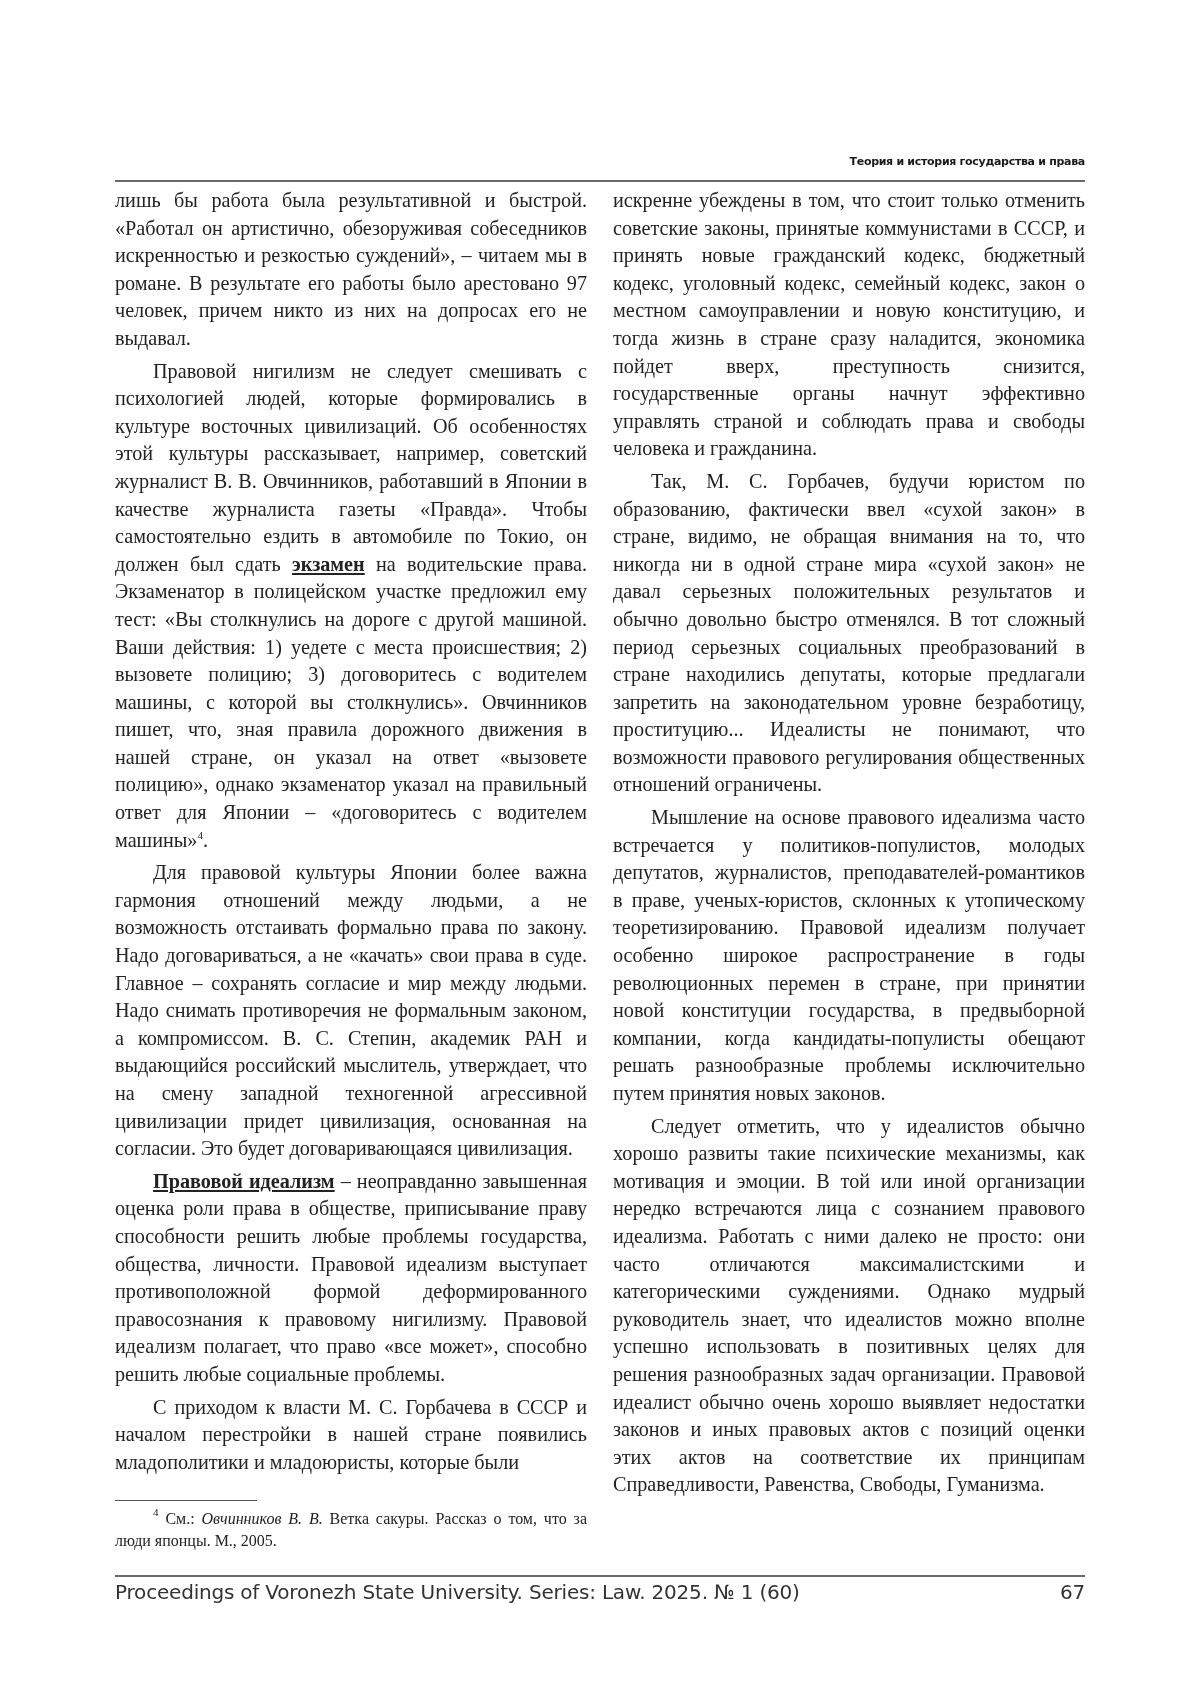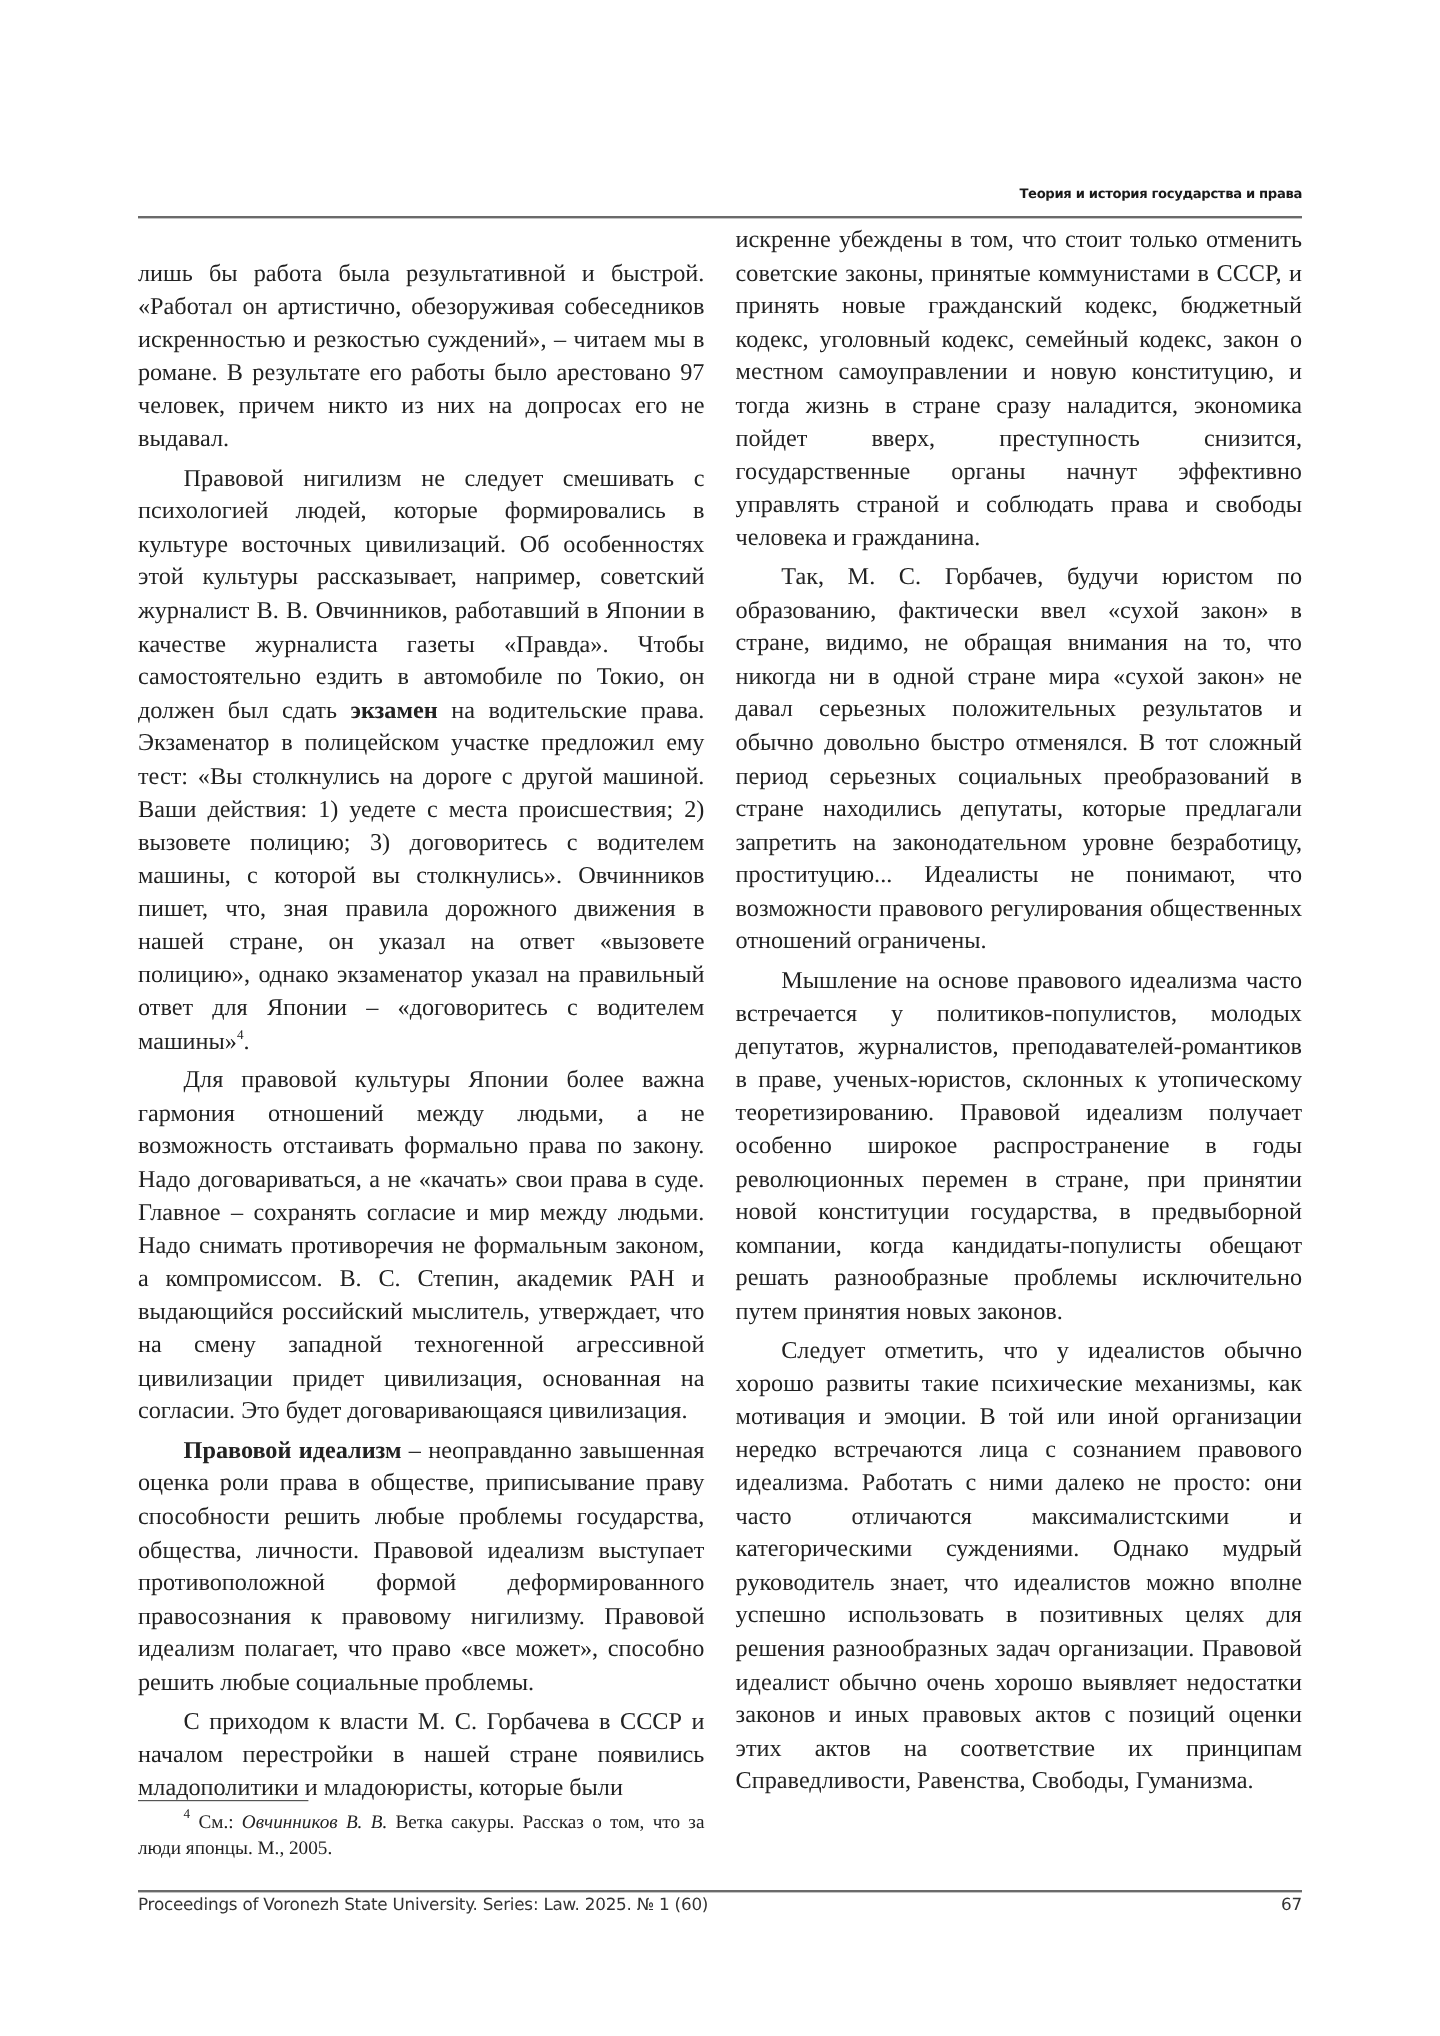--- a/index.html
+++ b/index.html
@@ -10,37 +10,37 @@
     letter-spacing: -0.3px;
   }
   .rule { position: absolute; height: 0; border-top: 2px solid #6a6a6a; }
   .rule.top { left: 115px; top: 180px; width: 970px; }
   .rule.bottom { left: 115px; top: 1575px; width: 970px; }
   .col {
     position: absolute; top: 187px; width: 472px;
     font-family: "Liberation Serif", serif; font-size: 20.2px; line-height: 27.6px;
     text-align: justify; hyphens: manual; color: #222;
   }
-  .col.left { left: 115px; margin-top: 28px; }
+  .col.left { left: 115px; }
   .col.right { left: 613px; }
   .col p { margin: 0; text-indent: 0; }
   .col p.indent { text-indent: 38px; }
   .col p.gap { margin-top: 5px; }
-  .col b { font-weight: bold; }
+  .col b { font-weight: bold; text-decoration: underline; }
   sup { font-size: 11px; vertical-align: 8px; line-height: 0; }
   .fn-rule { position: absolute; left: 115px; top: 1500px; width: 142px; border-top: 1px solid #555; }
   .footnote {
     position: absolute; left: 115px; top: 1508px; width: 472px;
     font-family: "Liberation Serif", serif; font-size: 16px; line-height: 22px; text-align: justify; color: #222;
   }
   .footnote .fn-first { text-indent: 38px; }
   .footnote i { font-style: italic; }
   .journal-footer {
     position: absolute; left: 115px; top: 1580px; width: 970px;
-    font-family: "DejaVu Sans", sans-serif; font-size: 14px; color: #333;
+    font-family: "DejaVu Sans", sans-serif; font-size: 20px; color: #333;
     display: flex; justify-content: space-between; letter-spacing: -0.2px;
   }
 </style>
 </head>
 <body>
 
 <div class="running-head">Теория и история государства и права</div>
 <div class="rule top"></div>
 
 <div class="col left">

